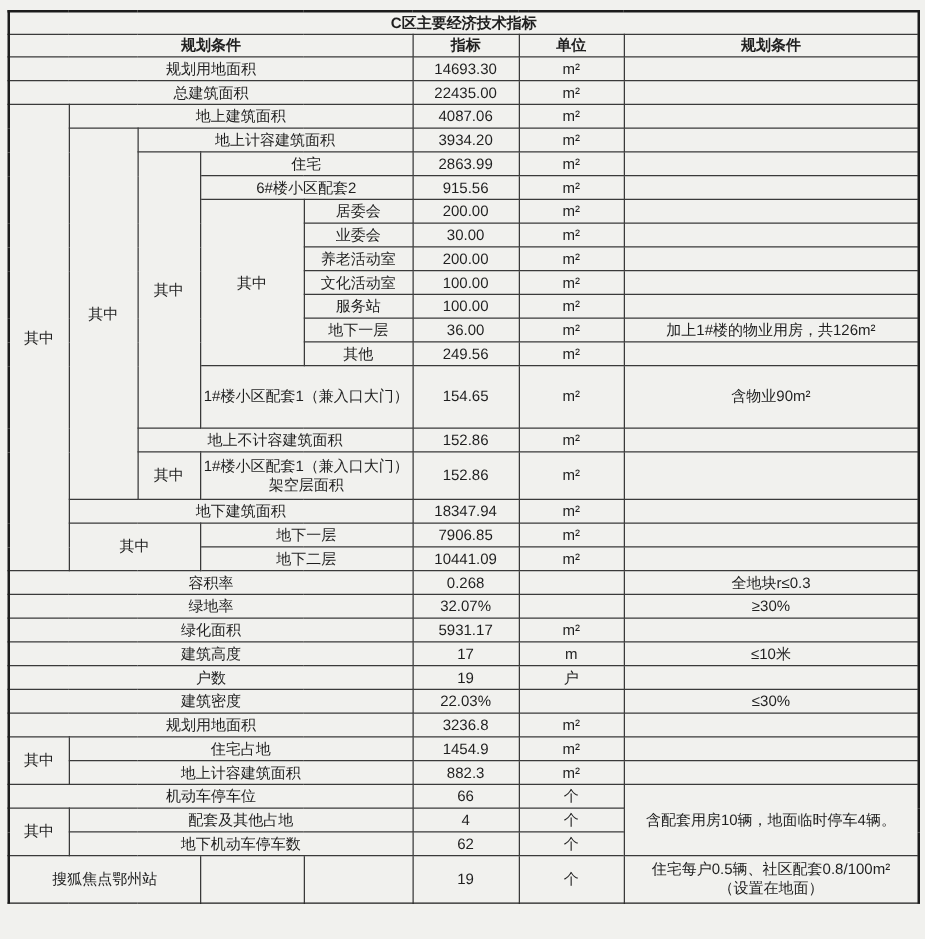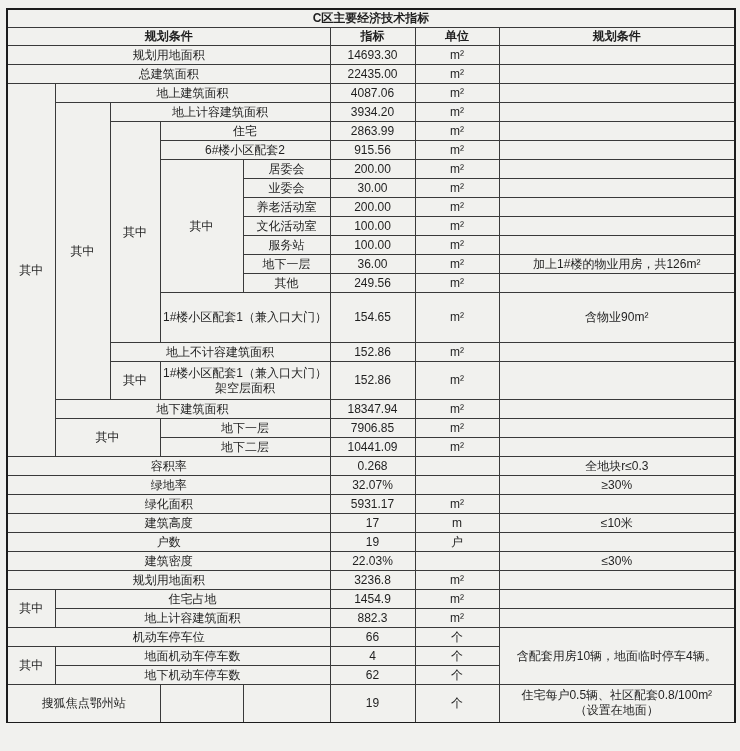--- a/index.html
+++ b/index.html
@@ -272,21 +272,21 @@
 
     <tr class="r">
       <td colspan="5">机动车停车位</td>
       <td>66</td>
       <td>个</td>
       <td rowspan="3">含配套用房10辆，地面临时停车4辆。</td>
     </tr>
 
     <tr class="r">
       <td rowspan="2">其中</td>
-      <td colspan="4">地面机动车停车数</td>
+      <td colspan="4">配套及其他占地</td>
       <td>4</td>
       <td>个</td>
     </tr>
 
     <tr class="r">
       <td colspan="4">地下机动车停车数</td>
       <td>62</td>
       <td>个</td>
     </tr>
 

